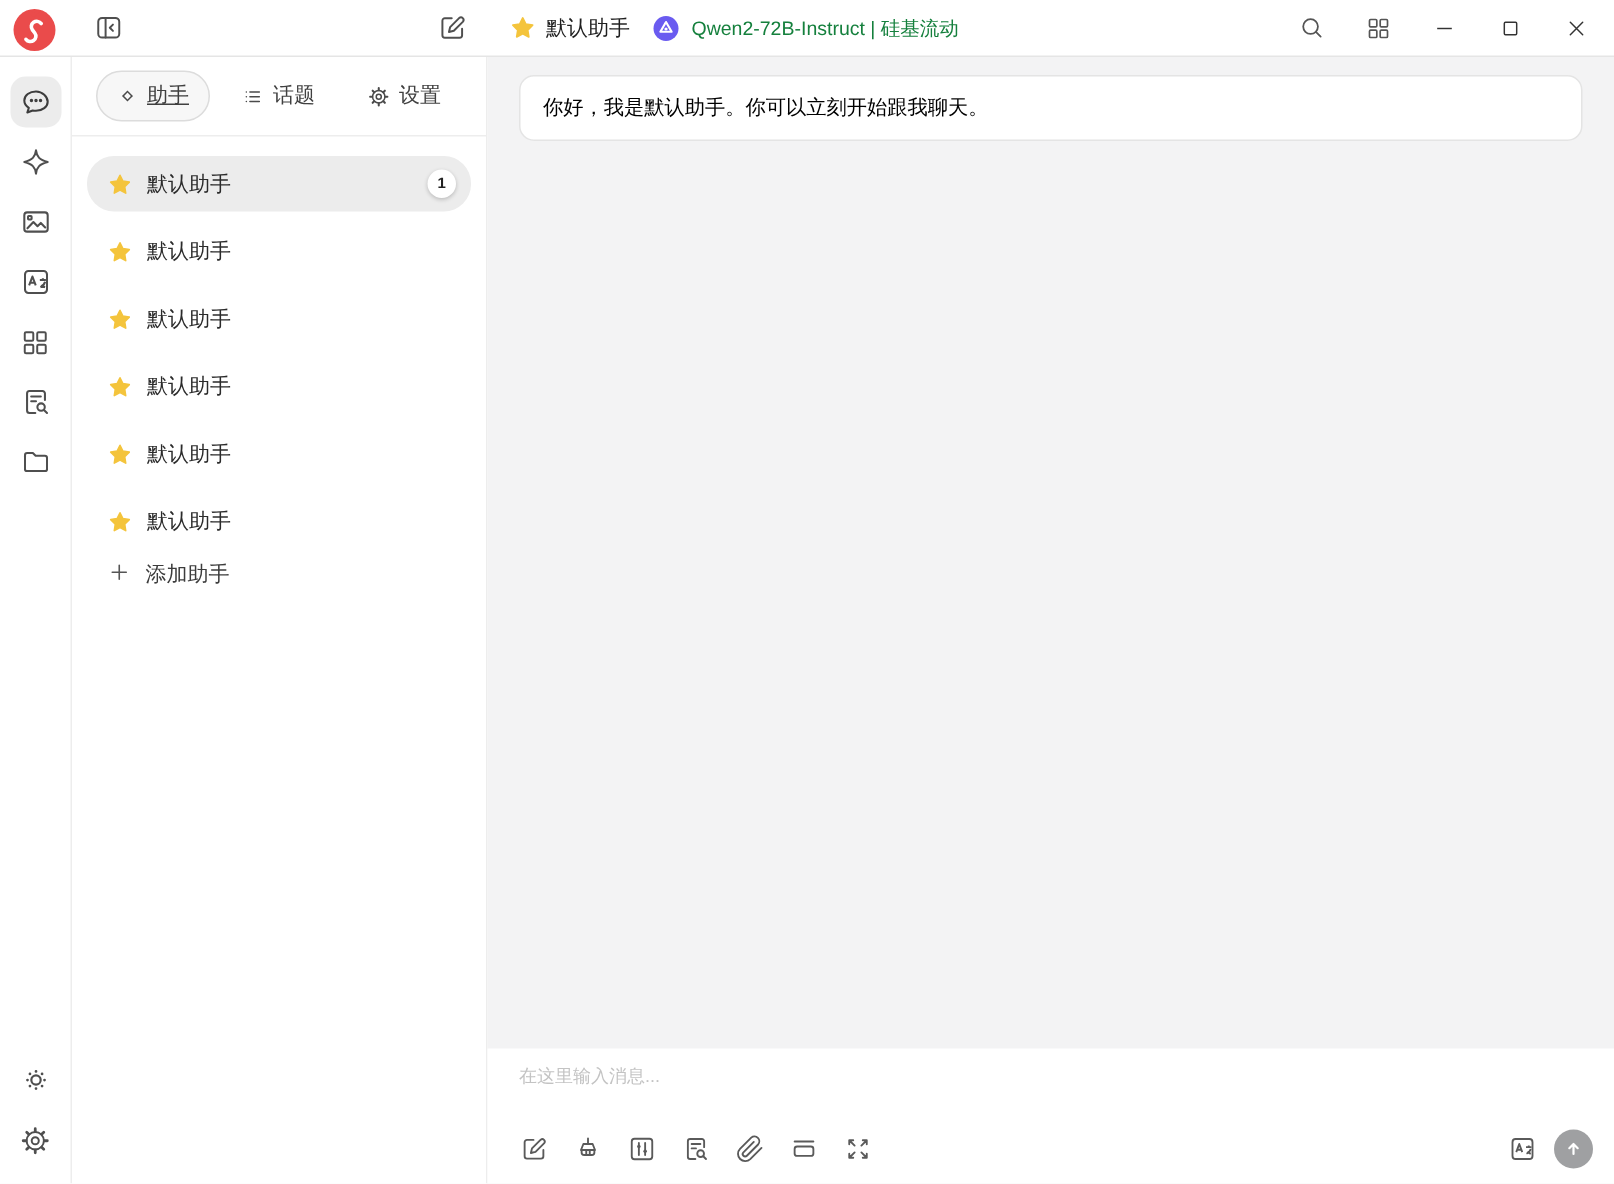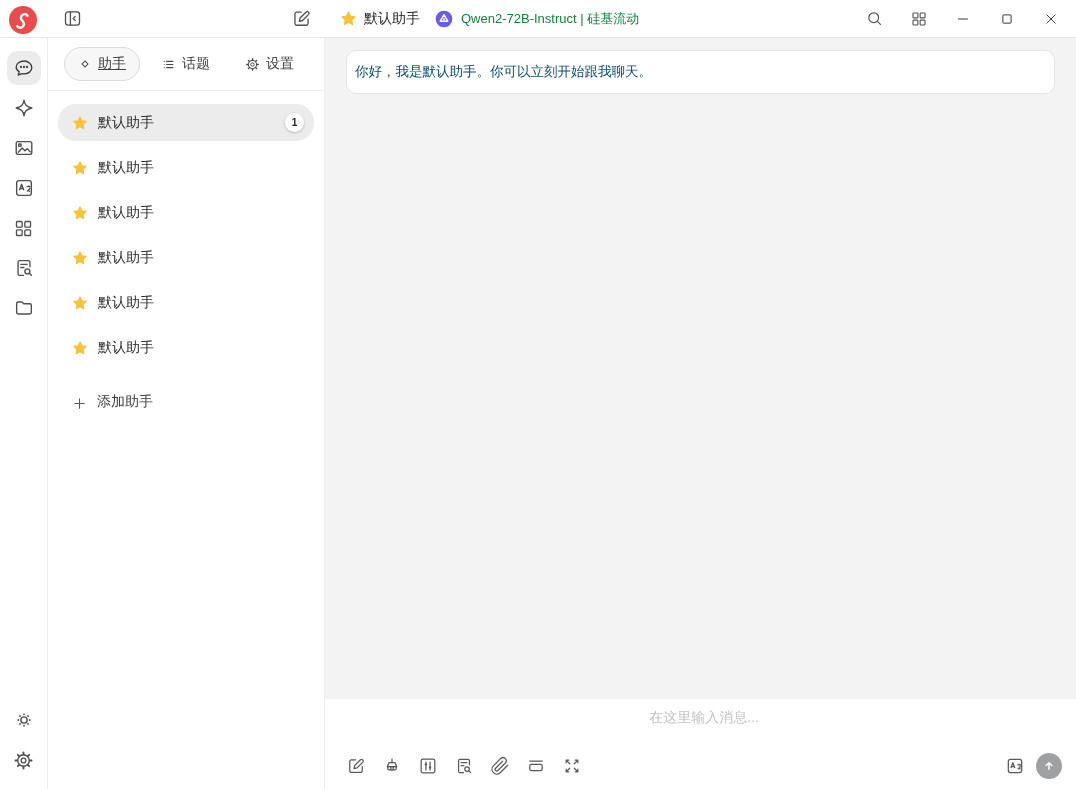--- a/index.html
+++ b/index.html
@@ -38,33 +38,33 @@
   .tab { display:flex; align-items:center; gap:6px; font-size:14px; color:#404040;
     padding:7px 13px; border-radius:17px; border:1px solid transparent; background:none; cursor:pointer; }
   .tab.active { background:#f7f7f7; border-color:#dcdcdc;text-decoration:underline; }
   .list { padding:13px 10px; display:flex; flex-direction:column; gap:8px; overflow:hidden; }
   .item { height:37px; flex:0 0 auto; border-radius:18px; display:flex; align-items:center;
     gap:10px; padding:0 10px 0 14px; font-size:14px; color:#2b2b2b; cursor:pointer; }
   .item.selected { background:#ececec; }
   .badge { margin-left:auto; width:19px; height:19px; border-radius:50%; background:#fff;
     box-shadow:0 1px 3px rgba(0,0,0,.22); font-size:10px; font-weight:700; color:#222;
     display:flex; align-items:center; justify-content:center; }
-  .add-row { height:37px; display:flex; align-items:flex-end; gap:10px; padding:0 14px;
+  .add-row { height:37px; display:flex; align-items:flex-start; gap:10px; padding:0 14px;
     font-size:14px; color:#3c3c3c; border-radius:18px; background:none; border:none; cursor:pointer; }
 
   
   .main { flex:1; min-width:0; background:#f3f3f4; display:flex; flex-direction:column; }
   .greeting-wrap { padding:12px 21px 0; }
   .greeting { background:#fff; border:1px solid #e4e4e4; border-radius:10px;
-    padding:12px 8px; font-size:13.5px; color:#0c4a6e; }
+    padding:12px 15px; font-size:13.5px; color:#000000; }
   .chat-space { flex:1; }
 
   .inputbar { background:#fff; padding:10px 14px 10px 21px; display:flex; flex-direction:column; }
   .msg-input { border:none; outline:none; resize:none; background:transparent; height:40px;
-    font-family:inherit; font-size:14px; color:#333;text-align:center; }
+    font-family:inherit; font-size:12px; color:#333; }
   .msg-input::placeholder { color:#c3c3c3; }
   .toolbar { display:flex; align-items:center; margin-top:4px; }
   .tools-left { display:flex; align-items:center; gap:16px; }
   .tools-right { margin-left:auto; display:flex; align-items:center; gap:11px; }
   .send-btn { width:26px; height:26px; border-radius:50%; background:#9fa0a2; border:none;
     display:flex; align-items:center; justify-content:center; cursor:pointer; }
 
   svg { display:block; }
 </style>
 </head>

